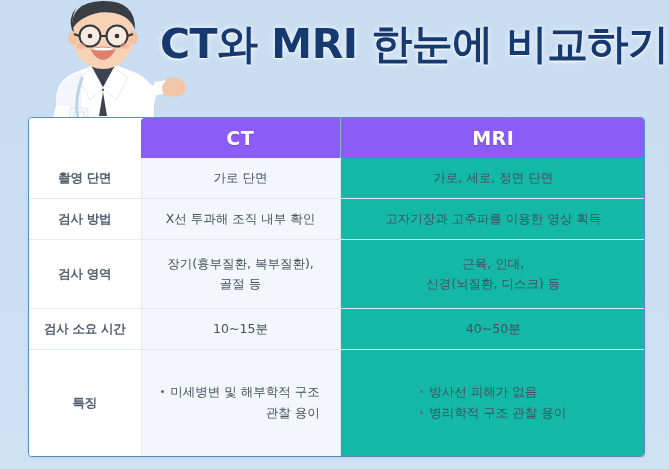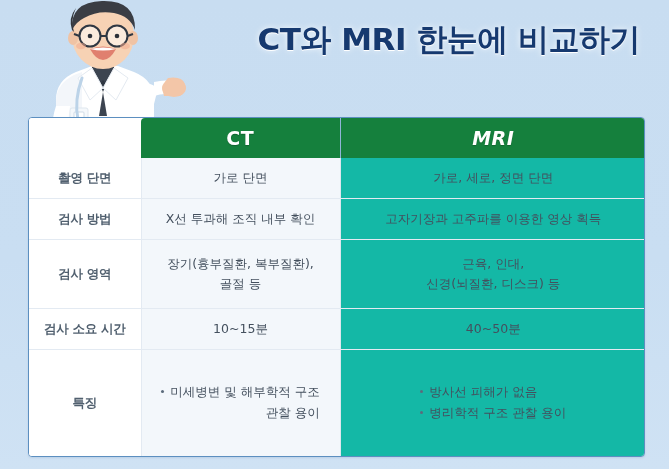--- a/index.html
+++ b/index.html
@@ -23,21 +23,21 @@
     overflow: hidden;
   }
 
   
   .title {
     position: absolute;
     left: 160px;
     top: 22px;
     width: 480px;
     text-align: right;
-    font-size: 31px;
+    font-size: 41px;
     font-weight: bold;
     letter-spacing: -0.5px;
     color: #16396f;
     text-shadow: 0 1px 0 #ffffff, 0 0 6px rgba(255,255,255,0.85);
     white-space: nowrap;
     line-height: 1.1;
   }
 
   
   .doctor {
@@ -67,40 +67,39 @@
     width: 100%;
     height: 100%;
     border-collapse: collapse;
     table-layout: fixed;
   }
   table.cmp col.c-label { width: 112px; }
   table.cmp col.c-ct    { width: 199px; }
   table.cmp col.c-mri   { width: 306px; }
 
   thead th {
-    background: #15803d;
+    background: #8b5cf6;
     color: #ffffff;
     font-size: 19px;
     font-weight: bold;
     height: 40px;
     letter-spacing: 0.5px;
     text-shadow: 0 1px 1px rgba(0,0,0,0.22);
     border: 0;
     padding: 0;
   }
   thead th.h-blank {
     background: #ffffff;
   }
   thead th.h-ct {
     border-right: 1px solid #90b4d6;
     border-top-left-radius: 4px;
   }
   thead th.h-mri {
     border-top-right-radius: 4px;
-    font-style: italic;
   }
 
   tbody td {
     font-size: 12.5px;
     color: #44505e;
     text-align: center;
     vertical-align: middle;
     border-bottom: 1px solid #e3eaf2;
     padding: 4px 6px;
     line-height: 1.55;

